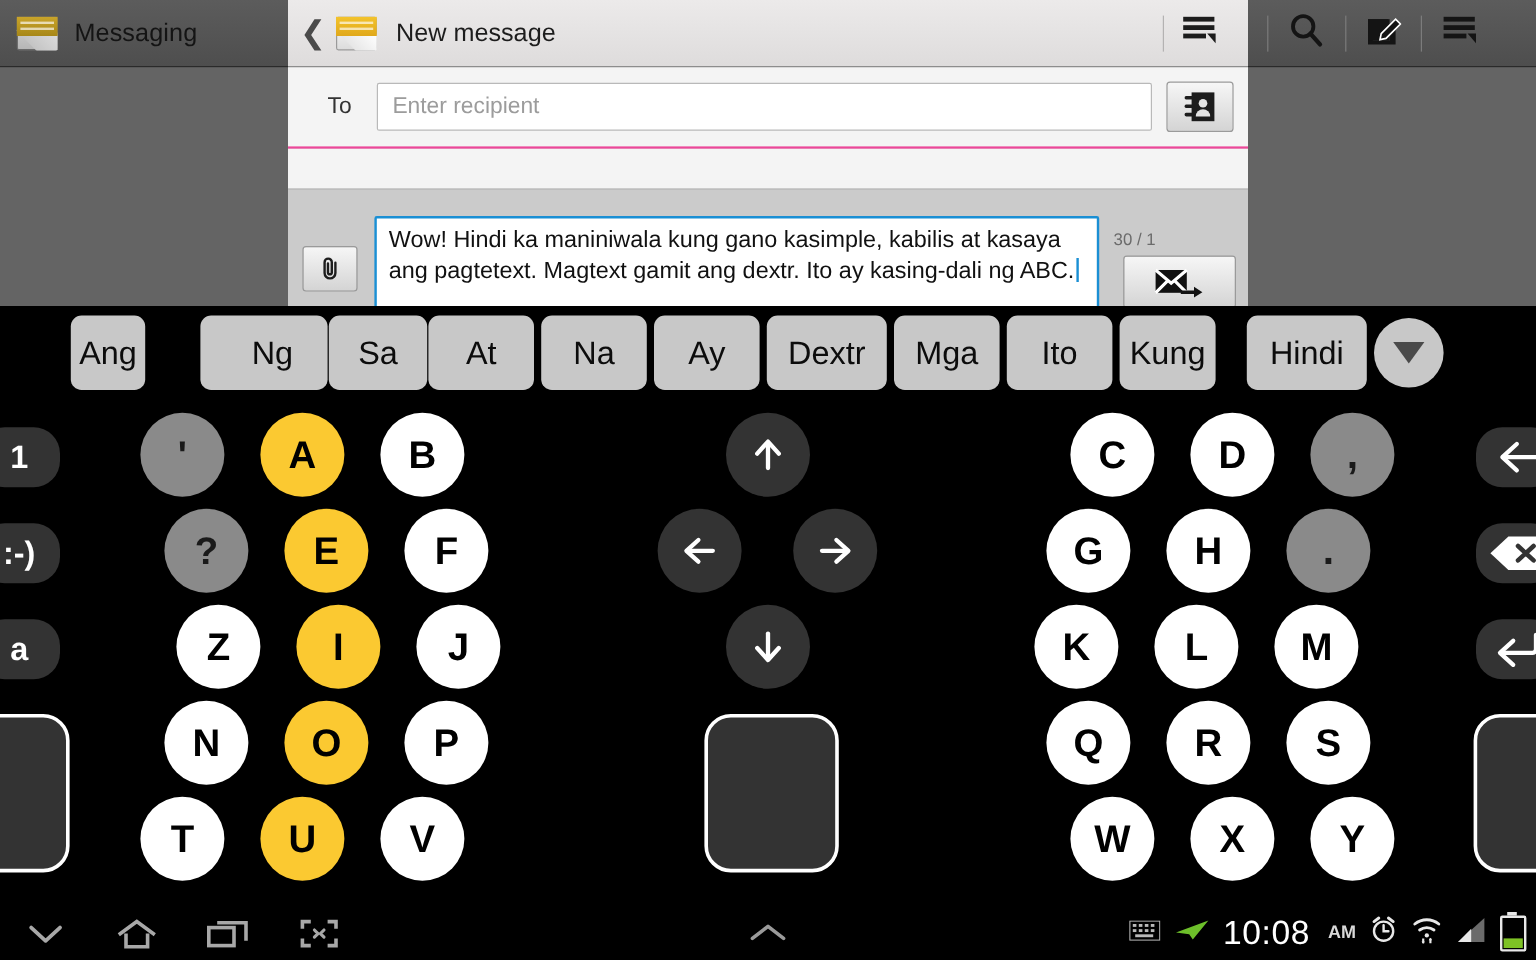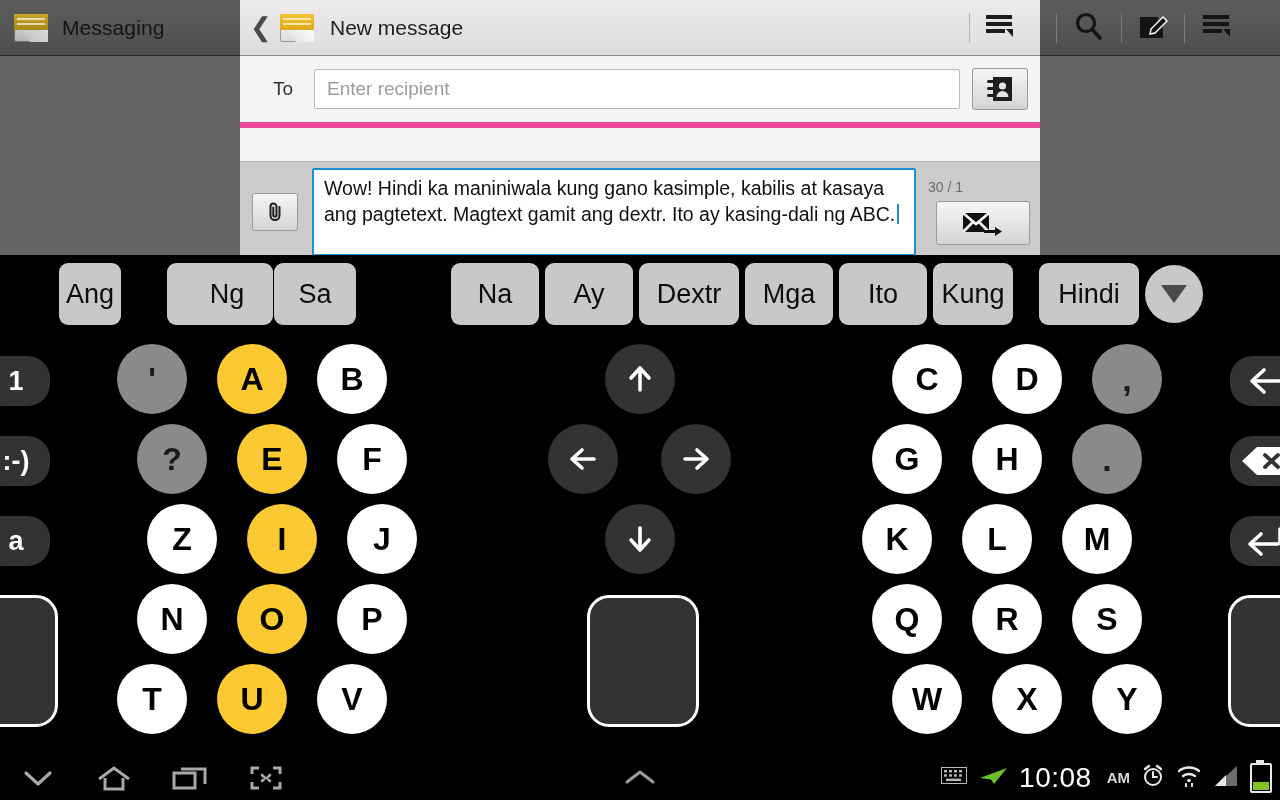--- a/index.html
+++ b/index.html
@@ -60,36 +60,36 @@
   .env .v:after{content:"";position:absolute;left:50%;top:-60%;width:128%;height:128%;
     transform:translateX(-50%) rotate(45deg);background:linear-gradient(180deg,#fff 0%,#e6e6e6 100%);
     border-left:1px solid #b5b5b5;border-top:1px solid #b5b5b5;}
   .env.dark .flap{background:linear-gradient(180deg,#c9a42a 0%,#a78718 100%);}
   .env.dark .body{background:linear-gradient(180deg,#d8d8d8 0%,#b6b6b6 100%);border-color:#6e6e6e;}
   .env.dark .v:after{background:linear-gradient(180deg,#dcdcdc 0%,#c4c4c4 100%);}
 
   
   .compose{position:absolute;left:240px;top:56px;width:800px;}
   .row-to{
-    background:#f4f4f4;border-bottom:6px solid #ec4899;
+    background:#f4f4f4;border-bottom:2px solid #ec4899;
     height:66px;display:flex;align-items:center;padding:0 12px;
   }
   .to-label{width:62px;text-align:center;color:#333;font-size:19px;}
   .to-input{
     flex:1;height:38px;background:#fff;border:1px solid #b9b9b9;border-radius:2px;
     display:flex;align-items:center;padding:0 12px;font-size:19px;color:#9c9c9c;
   }
   .btn3d{
     background:linear-gradient(180deg,#f6f6f6 0%,#d4d4d4 100%);
     border:1px solid #9a9a9a;border-radius:3px;
     display:flex;align-items:center;justify-content:center;
   }
   .contact-btn{width:54px;height:40px;margin-left:12px;}
   .row-spacer{height:33px;background:#f4f4f4;border-bottom:1px solid #b0b0b0;}
-  .row-body{background:#cbcbcb;height:100px;display:flex;align-items:center;padding:0 10px;}
+  .row-body{background:#cbcbcb;height:100px;display:flex;align-items:center;padding:16px 10px;}
   .attach-btn{width:44px;height:36px;margin-left:2px;}
   .msg-box{
     flex:1;margin-left:14px;height:88px;background:#fff;border:2px solid #1a8fd4;border-radius:2px;
     padding:6px 10px 0 10px;box-sizing:border-box;overflow:hidden;
   }
   .msg-text{font-size:19.5px;line-height:25.5px;color:#111;}
   .caret{display:inline-block;width:2px;height:20px;background:#1a8fd4;vertical-align:-3px;margin-left:2px;}
   .right-col{width:108px;margin-left:6px;display:flex;flex-direction:column;align-items:flex-end;}
   .counter{font-size:14px;color:#6b6b6b;align-self:flex-start;margin-left:6px;margin-bottom:6px;}
   .send-btn{width:92px;height:42px;}
@@ -243,20 +243,21 @@
       </div>
     </div>
   </div>
 
   <div class="kb">
 
     <div class="sugg-row">
       <div class="chip" style="left:59px;width:62px;">Ang</div>
       <div class="chip" style="left:167px;width:92px;padding-left:14px;">Ng</div>
       <div class="chip" style="left:274px;width:82px;">Sa</div>
+      <div class="chip" style="left:357px;width:88px;">At</div>
       <div class="chip" style="left:451px;width:88px;">Na</div>
       <div class="chip" style="left:545px;width:88px;">Ay</div>
       <div class="chip" style="left:639px;width:100px;">Dextr</div>
       <div class="chip" style="left:745px;width:88px;">Mga</div>
       <div class="chip" style="left:839px;width:88px;">Ito</div>
       <div class="chip" style="left:933px;width:80px;">Kung</div>
       <div class="chip" style="left:1039px;width:100px;">Hindi</div>
       <div class="chip-more" style="left:1145px;">
         <span class="tri-down"></span>
       </div>

